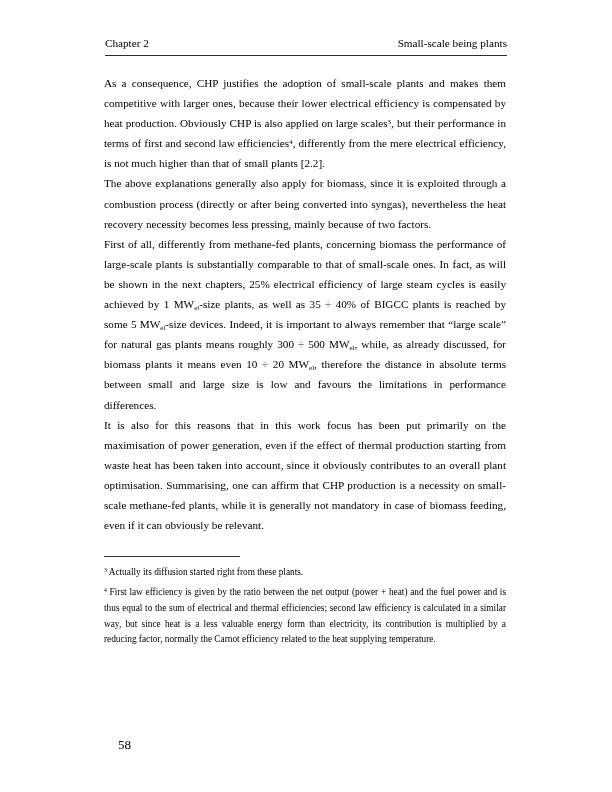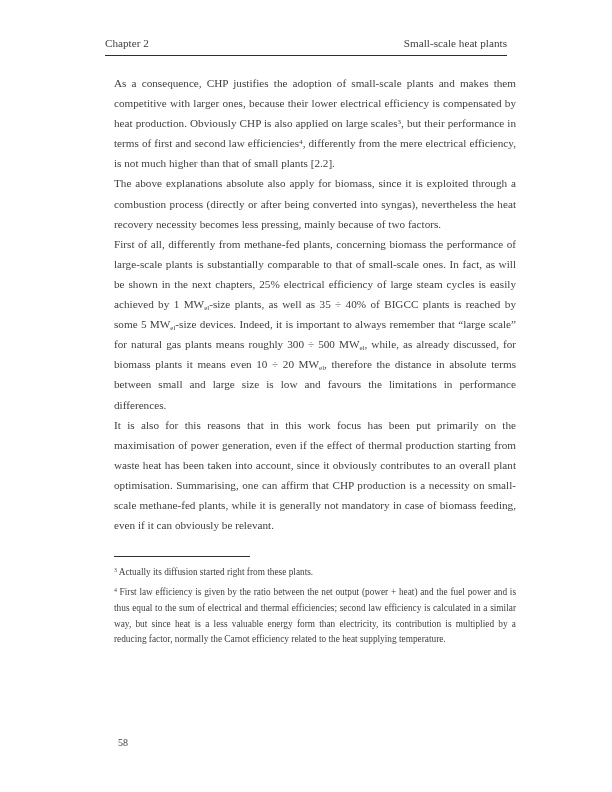--- a/index.html
+++ b/index.html
@@ -2,21 +2,21 @@
 <html><head>
 <meta charset="utf-8">
 <style>
   html, body { margin: 0; padding: 0; background: #ffffff; }
 
   .page {
     position: relative;
     width: 612px;
     height: 792px;
     background: #ffffff;
-    color: #404040;
+    color: #000000;
     font-family: "Liberation Serif", "DejaVu Serif", serif;
     overflow: hidden;
   }
 
   .page-header {
     position: absolute;
     left: 105px;
     top: 37px;
     width: 402px;
     display: flex;
@@ -29,21 +29,21 @@
     position: absolute;
     left: 105px;
     top: 55px;
     width: 402px;
     height: 0;
     border-top: 1px solid #2e2e2e;
   }
 
   .content-column {
     position: absolute;
-    left: 114px;
+    left: 104px;
     top: 73px;
     width: 402px;
   }
 
   .body-text {
     font-size: 11.2px;
     line-height: 20.1px;
     text-align: justify;
   }
   .body-text p { margin: 0; }
@@ -76,40 +76,40 @@
     font-size: 9.3px;
     line-height: 15.8px;
     text-align: justify;
   }
   .footnotes p { margin: 0 0 4px 0; }
 
   .page-number {
     position: absolute;
     left: 105px;
     top: 737px;
-    font-size: 10px;
+    font-size: 13px;
     padding-left: 13px;
   }
 </style>
 </head>
 <body>
 
 <div class="page">
 
   <div class="page-header">
     <span>Chapter 2</span>
-    <span>Small-scale heat plants</span>
+    <span>Small-scale being plants</span>
   </div>
 
   <div class="header-rule"></div>
 
   <div class="content-column">
     <div class="body-text" id="body-text">
         <p>As a consequence, CHP justifies the adoption of small-scale plants and makes them competitive with larger ones, because their lower electrical efficiency is compensated by heat production. Obviously CHP is also applied on large scales<sup>3</sup>, but their performance in terms of first and second law efficiencies<sup>4</sup>, differently from the mere electrical efficiency, is not much higher than that of small plants [2.2].</p>
-        <p>The above explanations absolute also apply for biomass, since it is exploited through a combustion process (directly or after being converted into syngas), nevertheless the heat recovery necessity becomes less pressing, mainly because of two factors.</p>
+        <p>The above explanations generally also apply for biomass, since it is exploited through a combustion process (directly or after being converted into syngas), nevertheless the heat recovery necessity becomes less pressing, mainly because of two factors.</p>
         <p>First of all, differently from methane-fed plants, concerning biomass the performance of large-scale plants is substantially comparable to that of small-scale ones. In fact, as will be shown in the next chapters, 25% electrical efficiency of large steam cycles is easily achieved by 1 MW<sub>el</sub>-size plants, as well as 35 ÷ 40% of BIGCC plants is reached by some 5 MW<sub>el</sub>-size devices. Indeed, it is important to always remember that “large scale” for natural gas plants means roughly 300 ÷ 500 MW<sub>el</sub>, while, as already discussed, for biomass plants it means even 10 ÷ 20 MW<sub>el</sub>, therefore the distance in absolute terms between small and large size is low and favours the limitations in performance differences.</p>
         <p>It is also for this reasons that in this work focus has been put primarily on the maximisation of power generation, even if the effect of thermal production starting from waste heat has been taken into account, since it obviously contributes to an overall plant optimisation. Summarising, one can affirm that CHP production is a necessity on small-scale methane-fed plants, while it is generally not mandatory in case of biomass feeding, even if it can obviously be relevant.</p>
       </div>
 
     <div class="footnote-separator"></div>
 
     <div class="footnotes" id="footnotes">
         <p><sup>3</sup> Actually its diffusion started right from these plants.</p>
         <p><sup>4</sup> First law efficiency is given by the ratio between the net output (power + heat) and the fuel power and is thus equal to the sum of electrical and thermal efficiencies; second law efficiency is calculated in a similar way, but since heat is a less valuable energy form than electricity, its contribution is multiplied by a reducing factor, normally the Carnot efficiency related to the heat supplying temperature.</p>
       </div>

